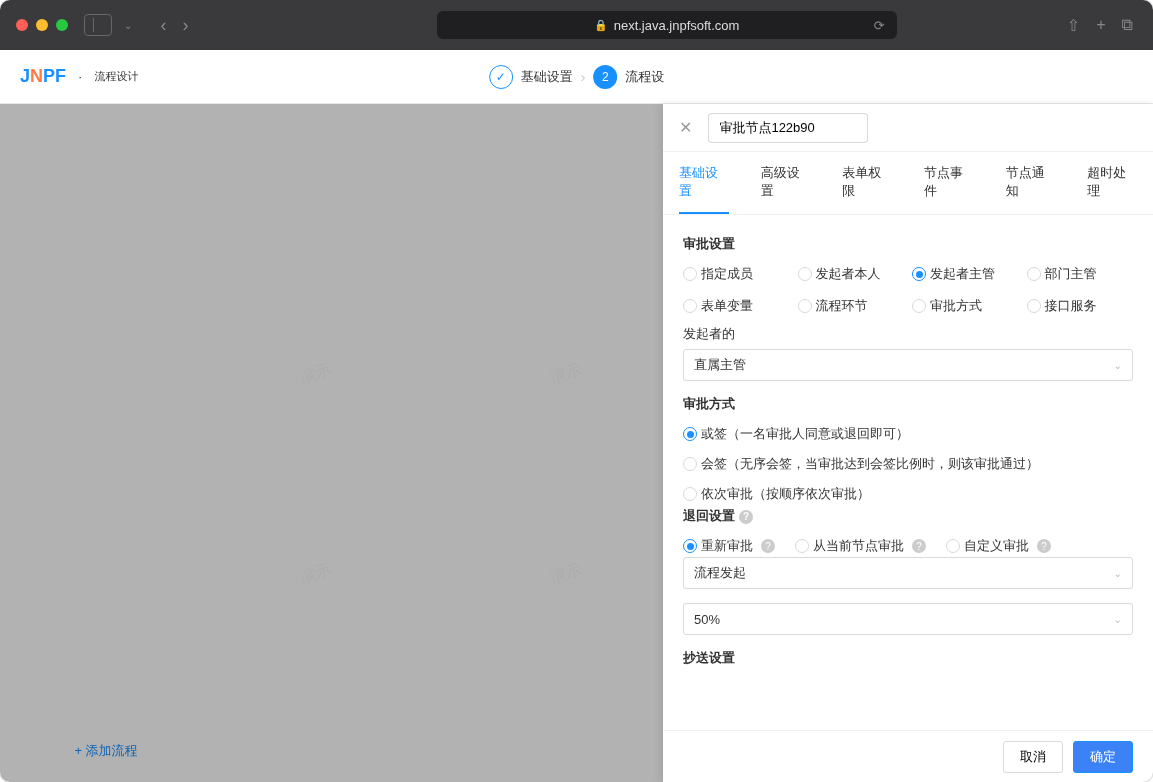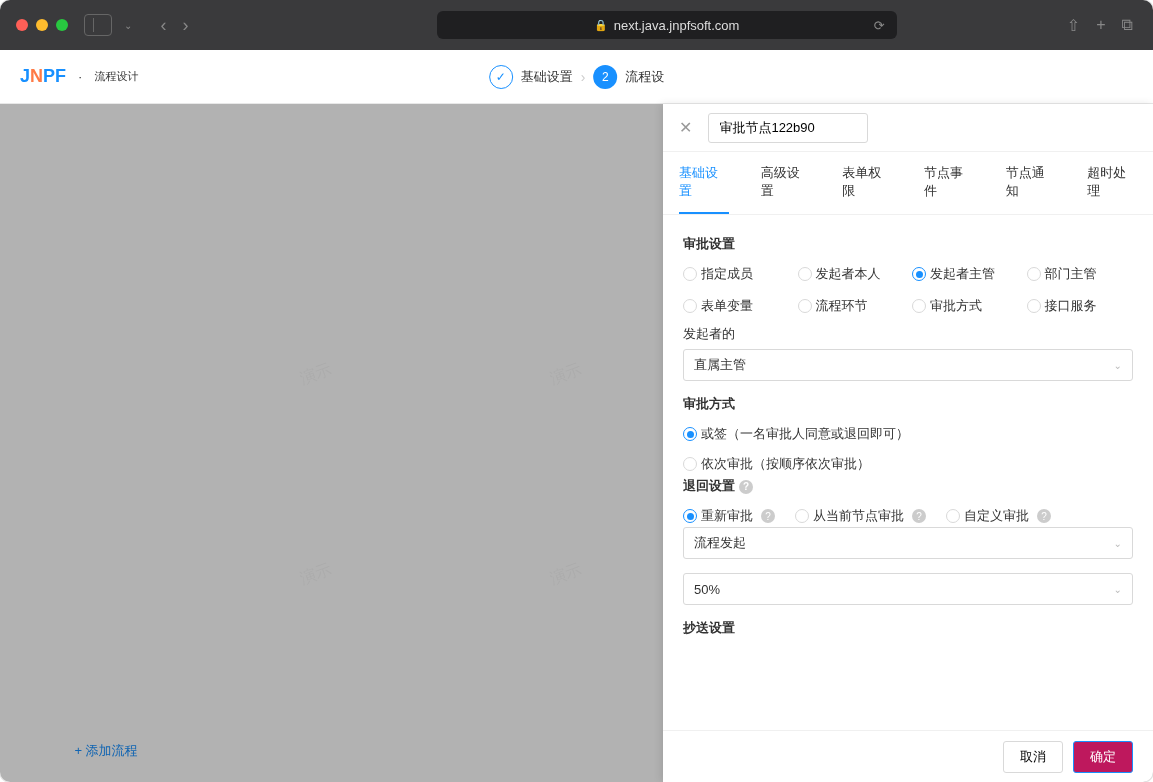--- a/index.html
+++ b/index.html
@@ -83,21 +83,21 @@
     .field-label { font-size: 13px; margin-bottom: 6px; }
     .select-box { width: 100%; height: 32px; border: 1px solid #d9d9d9; border-radius: 3px; padding: 0 10px; display: flex; align-items: center; justify-content: space-between; font-size: 13px; cursor: pointer; margin-bottom: 14px; }
     .select-arrow { color: #bbb; font-size: 10px; }
     
     .radio-list { display: flex; flex-direction: column; gap: 12px; }
     .radio-row { display: flex; gap: 20px; align-items: center; flex-wrap: wrap; margin-bottom: 2px; }
     .help-icon { display: inline-flex; width: 14px; height: 14px; background: #ccc; color: #fff; border-radius: 50%; align-items: center; justify-content: center; font-size: 10px; margin-left: 4px; }
     
     .panel-footer { height: 52px; border-top: 1px solid #f0f0f0; display: flex; align-items: center; justify-content: flex-end; padding: 0 20px; gap: 10px; }
     .btn { padding: 6px 16px; border-radius: 3px; font-size: 13px; cursor: pointer; border: 1px solid #d9d9d9; background: #fff; }
-    .btn-primary { background: #be185d; color: #fff; border-color: #1890ff; }
+    .btn-primary { background: #3b82f6; color: #fff; border-color: #1890ff; }
   </style>
 </head>
 <body>
 
 <div class="browser-window">
   <div class="browser-chrome">
     <div class="traffic-lights">
       <div class="light light-red"></div>
       <div class="light light-yellow"></div>
       <div class="light light-green"></div>
@@ -223,20 +223,24 @@
         </div>
 
         <div class="section-title">审批方式</div>
         <div class="radio-list">
           <div class="radio-item radio-checked">
               <span class="radio-circle"></span>
               <span>或签（一名审批人同意或退回即可）</span>
             </div>
           <div class="radio-item">
               <span class="radio-circle"></span>
+              <span>会签（无序会签，当审批达到会签比例时，则该审批通过）</span>
+            </div>
+          <div class="radio-item">
+              <span class="radio-circle"></span>
               <span>依次审批（按顺序依次审批）</span>
             </div>
         </div>
 
         <div class="section-title">
           <span>退回设置</span><span class="help-icon">?</span>
         </div>
         <div class="radio-row">
           <div class="radio-item radio-checked">
               <span class="radio-circle"></span>

